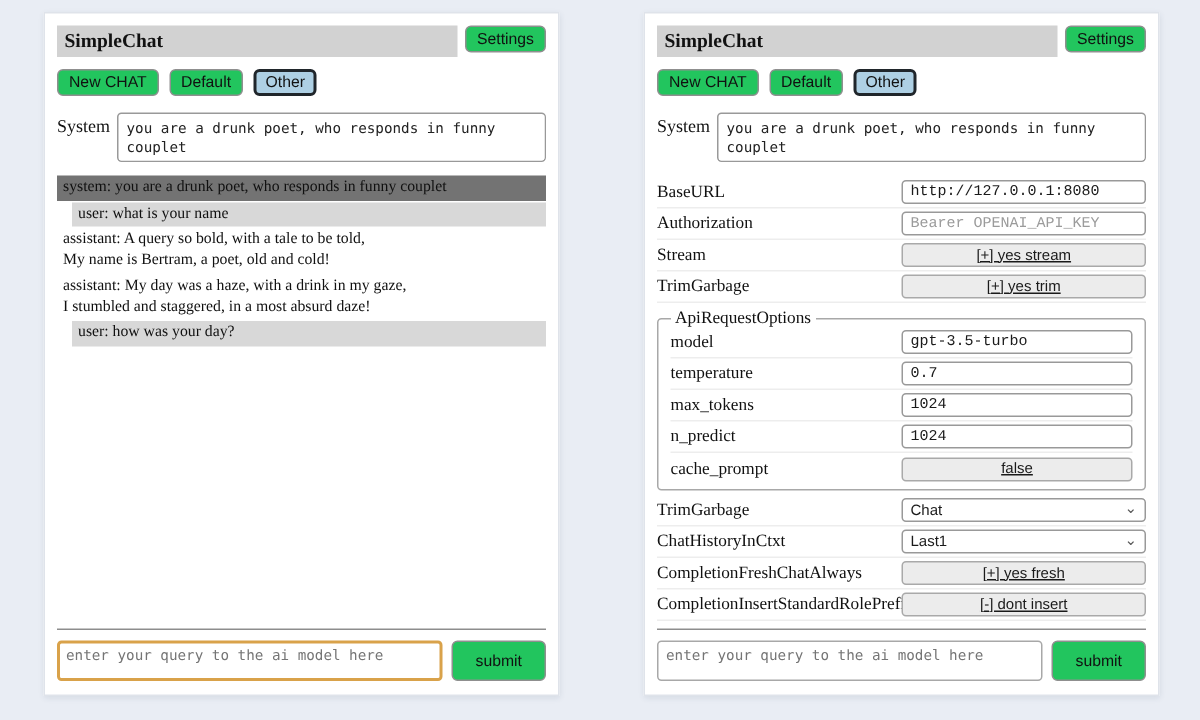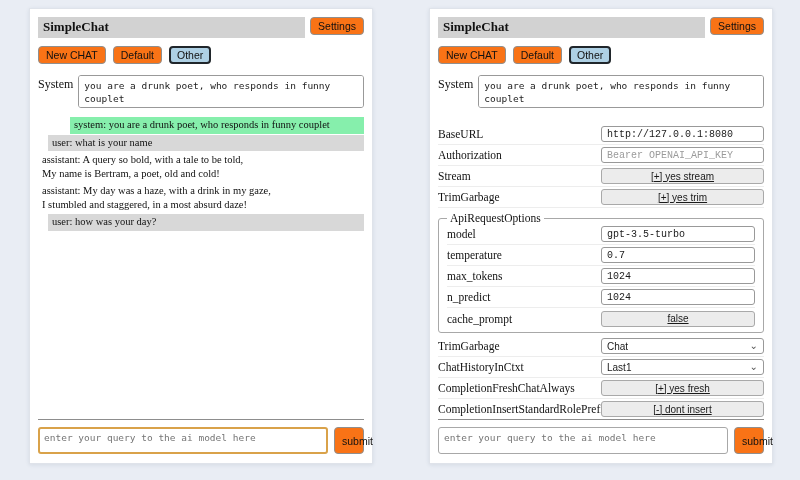--- a/index.html
+++ b/index.html
@@ -25,21 +25,21 @@
   
   .titlebar-row { display: flex; align-items: flex-start; gap: 5px; }
   .titlebar {
     flex: 1; background: #d2d2d2;
     font-weight: bold; font-size: 13px;
     padding: 2px 5px 3px; color: #111;
   }
   .btn {
     font-family: "Liberation Sans", sans-serif;
     font-size: 10.5px; color: #111;
-    background: #f97316;
+    background: #22c55e;
     border: 1px solid #8f8f8f; border-radius: 4px;
     padding: 2px 7px; line-height: 12px;
     cursor: pointer; white-space: nowrap;
   }
   .session-row { display: flex; gap: 7px; margin-top: 8px; }
   .btn.active { background: #aed0e4; border: 2px solid #20262b; padding: 1px 6px; }
 
   .system-row { display: flex; gap: 5px; margin-top: 11px; justify-content: center; }
   .system-label { font-size: 12px; padding-top: 2px; color: #111; }
   .system-textarea {
@@ -50,40 +50,40 @@
     padding: 3px 5px; outline: none;
   }
 
   
   .chat-list { margin-top: 9px; }
   .msg {
     font-size: 10.5px; line-height: 13.5px;
     padding: 1px 4px 2px; margin-bottom: 1px;
     color: #101010; white-space: pre-line;
   }
-  .msg-system { background: #86efac; margin-left: 32px; }
+  .msg-system { background: #737373; }
   .msg-user   { background: #d8d8d8; margin-left: 10px; }
   .msg-assistant { background: #ffffff; }
 
   
   .bottom-block { position: absolute; left: 8px; right: 8px; bottom: 9px; }
   .bottom-hr { border: none; border-top: 1px solid #8d8d8d; margin: 0 0 7px 0; }
   .query-row { display: flex; gap: 6px; align-items: stretch; }
   .query-textarea {
     flex: 1; height: 27px; resize: none;
     font-family: "DejaVu Sans Mono", monospace;
     font-size: 9.5px; color: #222;
     border: 1px solid #a8a8a8; border-radius: 3px;
     padding: 4px 5px; outline: none;
   }
   .query-textarea.focused { border: 2px solid #d9a24a; padding: 3px 4px; }
-  .submit-btn { width: 30px; }
-
-  
-  .settings-list { margin-top: 16px; }
+  .submit-btn { width: 63px; }
+
+  
+  .settings-list { margin-top: 10px; }
   .setting-row {
     display: flex; align-items: center;
     height: 21px; border-bottom: 1px solid #ededed;
   }
   .setting-label { width: 50%; font-size: 11.5px; color: #111; }
   .setting-value { width: 50%; display: flex; }
   .val-input {
     width: 100%; height: 16px;
     font-family: Liberation Mono, monospace; font-size: 10px;
     color: #1a1a1a;

